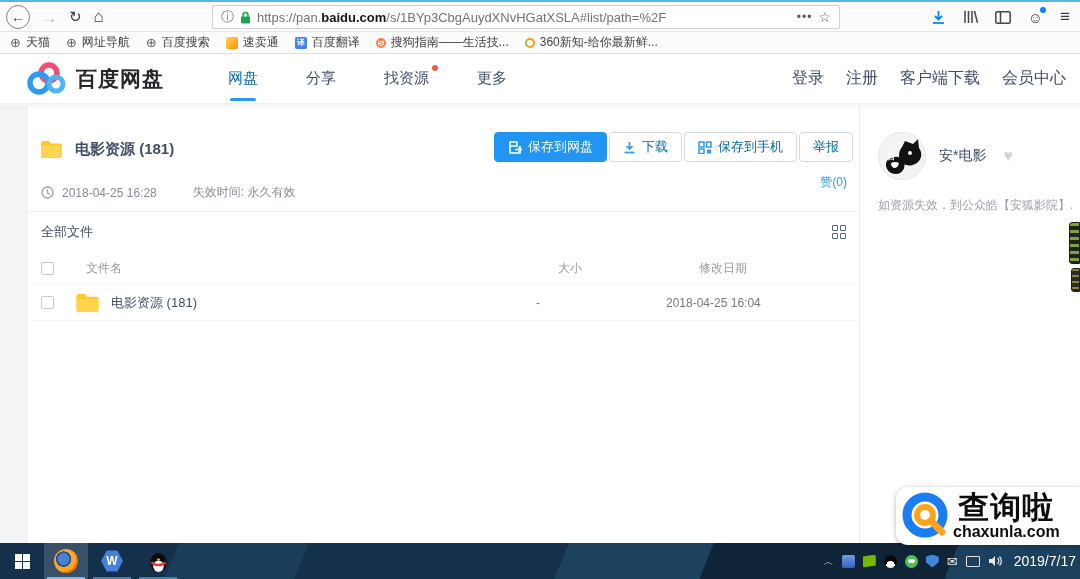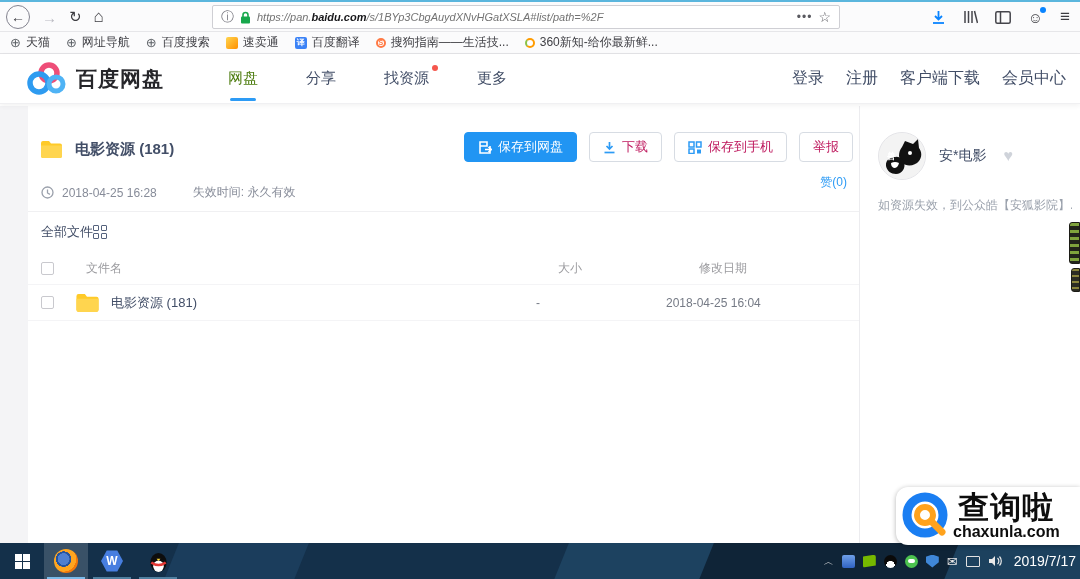--- a/index.html
+++ b/index.html
@@ -11,21 +11,21 @@
   
   .win-top-strip { height:2px; background:#5bb6dd; }
   .nav-toolbar { position:relative; height:30px; background:#fbfbfc; border-bottom:1px solid #e6e6e9; }
   .nav-left { position:absolute; left:6px; top:0; height:30px; display:flex; align-items:center; gap:12px; }
   .icon-btn { display:flex; align-items:center; justify-content:center; color:#3c3c41; font-size:15px; cursor:pointer; }
   .back-circle { width:24px; height:24px; border:1px solid #83838f; border-radius:50%; font-size:14px; }
   .fwd { color:#b9b9c1; }
   .urlbar { position:absolute; left:212px; top:3px; width:628px; height:24px; background:#fff;
             border:1px solid #cfcfd4; border-radius:2px; display:flex; align-items:center; padding:0 8px; gap:6px; }
   .info-ic { color:#7a7a82; font-size:13px; }
-  .url-text { flex:1; font-size:11px; color:#737373; white-space:nowrap; overflow:hidden;font-style:italic; }
+  .url-text { flex:1; font-size:13px; color:#737373; white-space:nowrap; overflow:hidden; }
   .url-text .host { color:#17171a; font-weight:bold; }
   .dots-ic { color:#5a5a60; font-size:12px; letter-spacing:1px; }
   .star-ic { color:#5a5a60; font-size:14px; }
   .nav-right { position:absolute; right:10px; top:0; height:30px; display:flex; align-items:center; gap:17px; }
   .dl-ic { color:#0a84ff; }
   .account-wrap { position:relative; }
   .badge-dot { position:absolute; top:-2px; right:-3px; width:6px; height:6px; background:#0a84ff; border-radius:50%; }
   .menu-ic { font-size:17px; }
 
   .bookmarks-bar { height:22px; background:#fbfbfc; border-bottom:1px solid #e3e3e6; display:flex; align-items:center; gap:16px; padding:0 10px; }
@@ -37,44 +37,44 @@
   .fav-ring { width:10px; height:10px; border-radius:50%; border:2px solid #ff7a45; color:#ff7a45; font-size:7px; font-weight:bold; display:flex; align-items:center; justify-content:center; background:#fff; }
   .fav-360 { width:10px; height:10px; border-radius:50%; border:2px solid #ff9b00; border-left-color:#8bc34a; background:#fff; }
 
   
   .pan-header { position:relative; height:50px; background:#fff; border-bottom:1px solid #f0f0f2;
                 box-shadow:0 2px 5px rgba(0,0,0,.05); display:flex; align-items:center; padding:0 14px 0 26px; z-index:5; }
   .brand { display:flex; align-items:center; gap:8px; }
   .brand-name { font-size:21px; font-weight:bold; color:#26262a; letter-spacing:1px; }
   .pan-nav { display:flex; gap:44px; margin-left:62px; }
   .pan-nav-item { position:relative; font-size:15px; color:#424e67; cursor:pointer; padding:6px 2px; }
-  .pan-nav-item.active { color:#4d7c0f;text-align:center; }
+  .pan-nav-item.active { color:#0369a1;text-align:center; }
   .pan-nav-item.active::after { content:""; position:absolute; left:50%; transform:translateX(-50%); bottom:-7px; width:26px; height:3px; border-radius:2px; background:#2d9bf5; }
   .pan-nav-item .red-dot { position:absolute; top:2px; right:-7px; width:6px; height:6px; background:#f5574d; border-radius:50%; }
   .account-links { margin-left:auto; display:flex; gap:22px; font-size:16px; color:#424e67; }
   .account-links span { cursor:pointer; }
 
   
   .content { position:absolute; top:106px; left:0; right:0; bottom:36px; display:flex; background:#fff; }
   .gutter { width:28px; background:#f4f4f6; }
   .card { width:832px; border-right:1px solid #ececef; position:relative; }
 
   .share-section { position:relative; height:106px; border-bottom:1px solid #f0f0f2; }
   .folder-title { position:absolute; left:12px; top:34px; display:flex; align-items:center; gap:12px; }
   .share-title { font-size:15px; font-weight:bold; color:#424e67; }
   .meta { position:absolute; left:13px; top:78px; display:flex; align-items:center; gap:8px; font-size:12px; color:#878c99; }
   .meta .expire { margin-left:28px; }
   .like-link { position:absolute; right:12px; top:68px; font-size:12px; color:#2d9bf5; cursor:pointer; }
 
-  .actions { position:absolute; right:6px; top:26px; display:flex; gap:12px; }
+  .actions { position:absolute; right:6px; top:26px; display:flex; gap:2px; }
   .btn { height:30px; display:flex; align-items:center; gap:6px; padding:0 13px; border-radius:4px;
-         font-size:13px; cursor:pointer; border:1px solid #d7dce3; background:#fff; color:#be185d; }
+         font-size:13px; cursor:pointer; border:1px solid #d7dce3; background:#fff; color:#0369a1; }
   .btn.primary { background:#2195f3; border-color:#2195f3; color:#fff; }
 
-  .files-bar { height:40px; display:flex; align-items:center; padding:0 13px; }
+  .files-bar { height:40px; display:flex; align-items:center; justify-content:space-between; padding:0 13px; }
   .crumb { font-size:13px; color:#424e67; }
   .grid-icon { display:grid; grid-template-columns:6px 6px; grid-template-rows:6px 6px; gap:2px; cursor:pointer; }
   .grid-icon span { border:1.5px solid #55627d; border-radius:1px; }
 
   .table-head, .table-row { display:grid; grid-template-columns:34px 461px 130px 1fr; align-items:center; padding:0 13px; }
   .table-head { height:33px; font-size:12px; color:#9b9b9f; border-bottom:1px solid #f4f4f6;gap:11px; }
   .table-row { height:36px; border-bottom:1px solid #f4f4f6; font-size:12px; color:#757a85; }
   .cb { width:13px; height:13px; border:1px solid #c9c9ce; border-radius:2px; background:#fff; cursor:pointer; }
   .name-cell { display:flex; align-items:center; gap:11px; }
   .file-link { font-size:13px; color:#424e67; cursor:pointer; }

